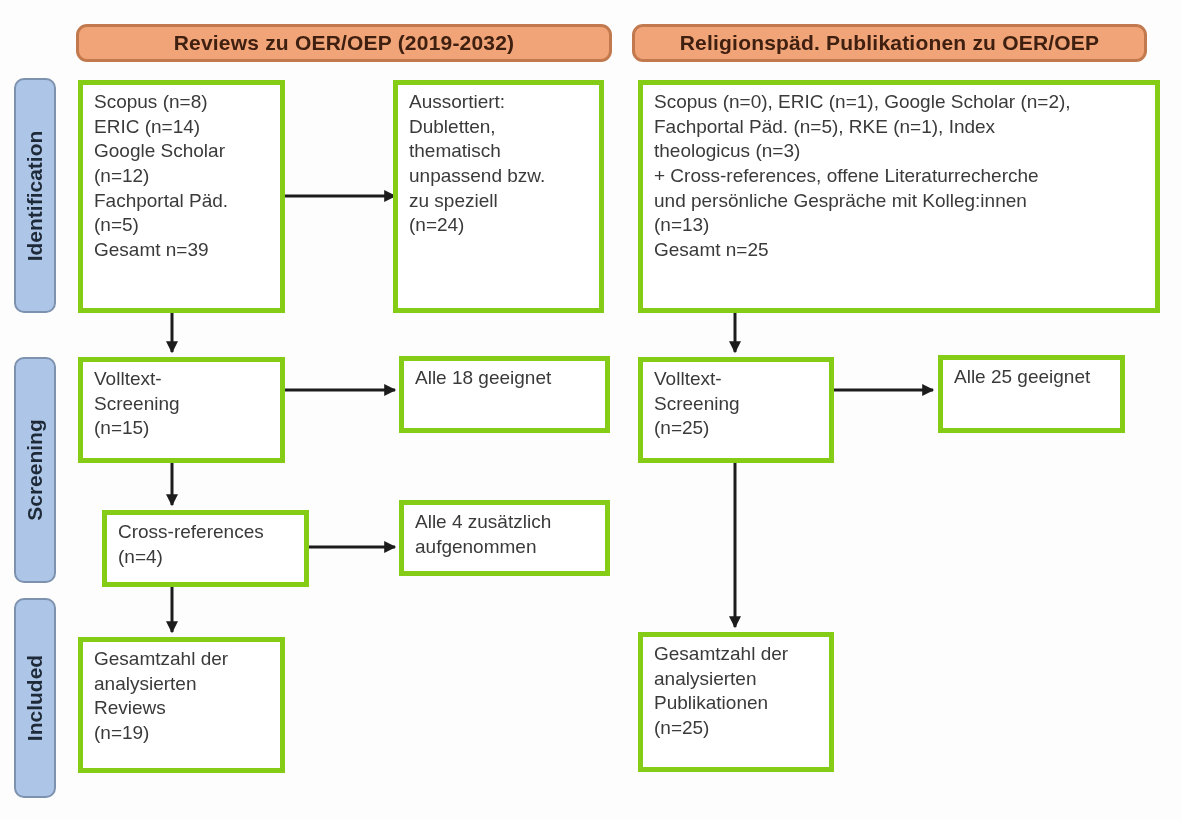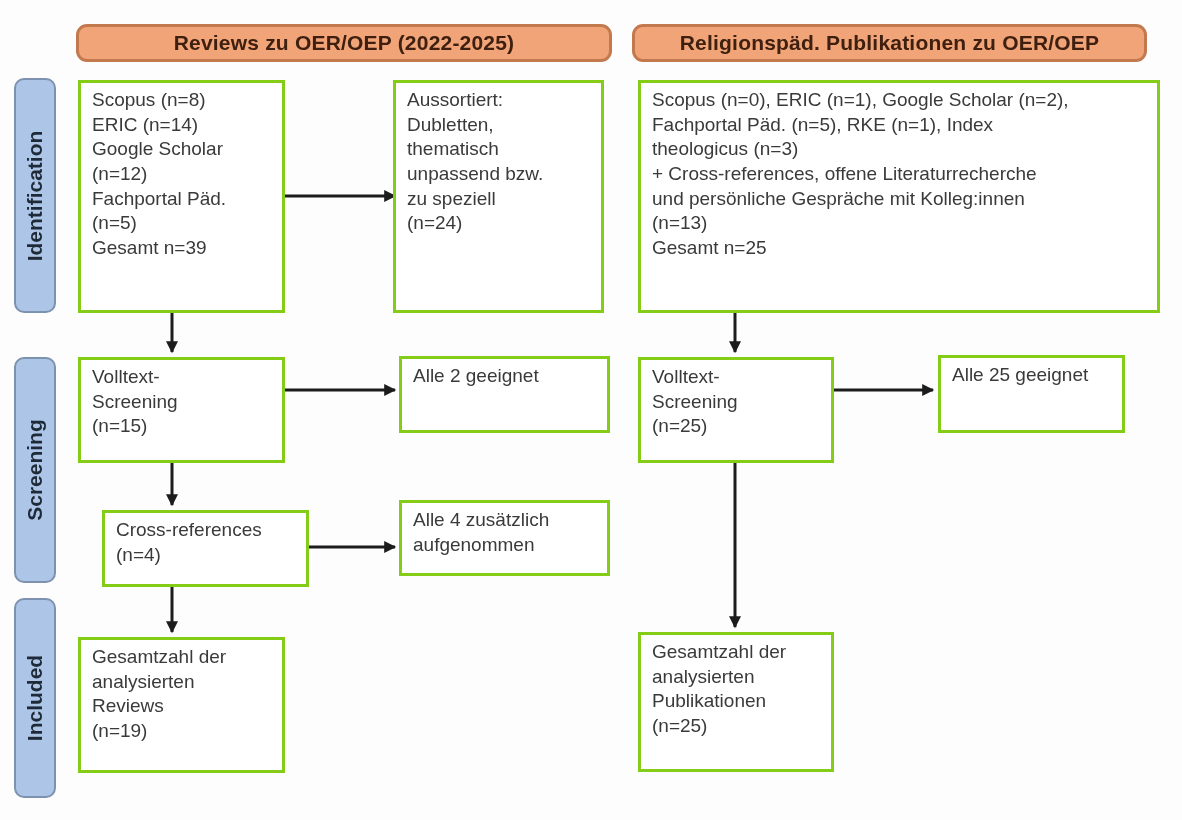--- a/index.html
+++ b/index.html
@@ -43,21 +43,21 @@
     font-size: 21px;
     color: #1F2A38;
   }
   .stage-identification { left: 14px; top: 78px;  width: 42px; height: 235px; }
   .stage-screening      { left: 14px; top: 357px; width: 42px; height: 226px; }
   .stage-included       { left: 14px; top: 598px; width: 42px; height: 200px; }
   .fbox {
     position: absolute;
     box-sizing: border-box;
     background: #ffffff;
-    border: 3px solid #84cc16;
+    border: 5px solid #84cc16;
     padding: 5px 8px 4px 11px;
     font-size: 19px;
     line-height: 1.3;
     color: #3A3A3A;
     white-space: pre-line;
   }
   .box-l1 { left: 78px;  top: 80px;  width: 207px; height: 233px; }
   .box-l2 { left: 393px; top: 80px;  width: 211px; height: 233px; }
   .box-r1 { left: 638px; top: 80px;  width: 522px; height: 233px; }
   .box-l3 { left: 78px;  top: 357px; width: 207px; height: 106px; }
@@ -75,21 +75,21 @@
     height: 820px;
     pointer-events: none;
   }
   svg.arrows line { stroke: #1C1C1C; stroke-width: 3; }
 </style>
 </head>
 <body>
 
 <div class="canvas">
 
-  <div class="hdr hdr-left">Reviews zu OER/OEP (2022-2025)</div>
+  <div class="hdr hdr-left">Reviews zu OER/OEP (2019-2032)</div>
   <div class="hdr hdr-right">Religionspäd. Publikationen zu OER/OEP</div>
 
   <div class="stage stage-identification">
     <span>Identification</span>
   </div>
   <div class="stage stage-screening">
     <span>Screening</span>
   </div>
   <div class="stage stage-included">
     <span>Included</span>
@@ -121,21 +121,21 @@
 Gesamt n=39</div>
   <div class="fbox box-l2">Aussortiert:
 Dubletten,
 thematisch
 unpassend bzw.
 zu speziell
 (n=24)</div>
   <div class="fbox box-l3">Volltext-
 Screening
 (n=15)</div>
-  <div class="fbox box-l4">Alle 2 geeignet</div>
+  <div class="fbox box-l4">Alle 18 geeignet</div>
   <div class="fbox box-l5">Cross-references
 (n=4)</div>
   <div class="fbox box-l6">Alle 4 zusätzlich
 aufgenommen</div>
   <div class="fbox box-l7">Gesamtzahl der
 analysierten
 Reviews
 (n=19)</div>
 
   <div class="fbox box-r1">Scopus (n=0), ERIC (n=1), Google Scholar (n=2),

